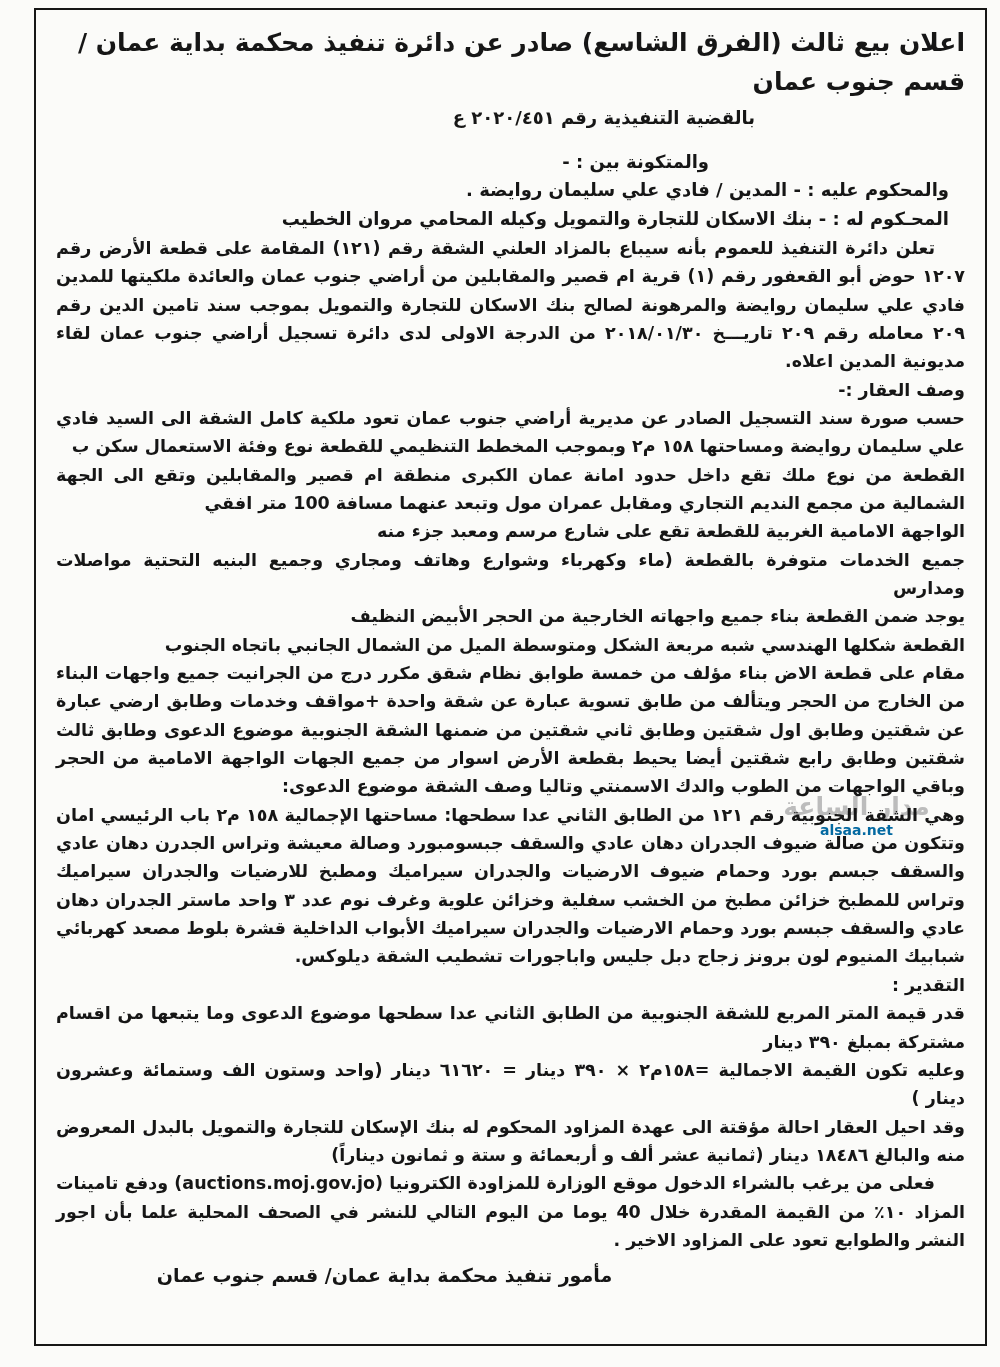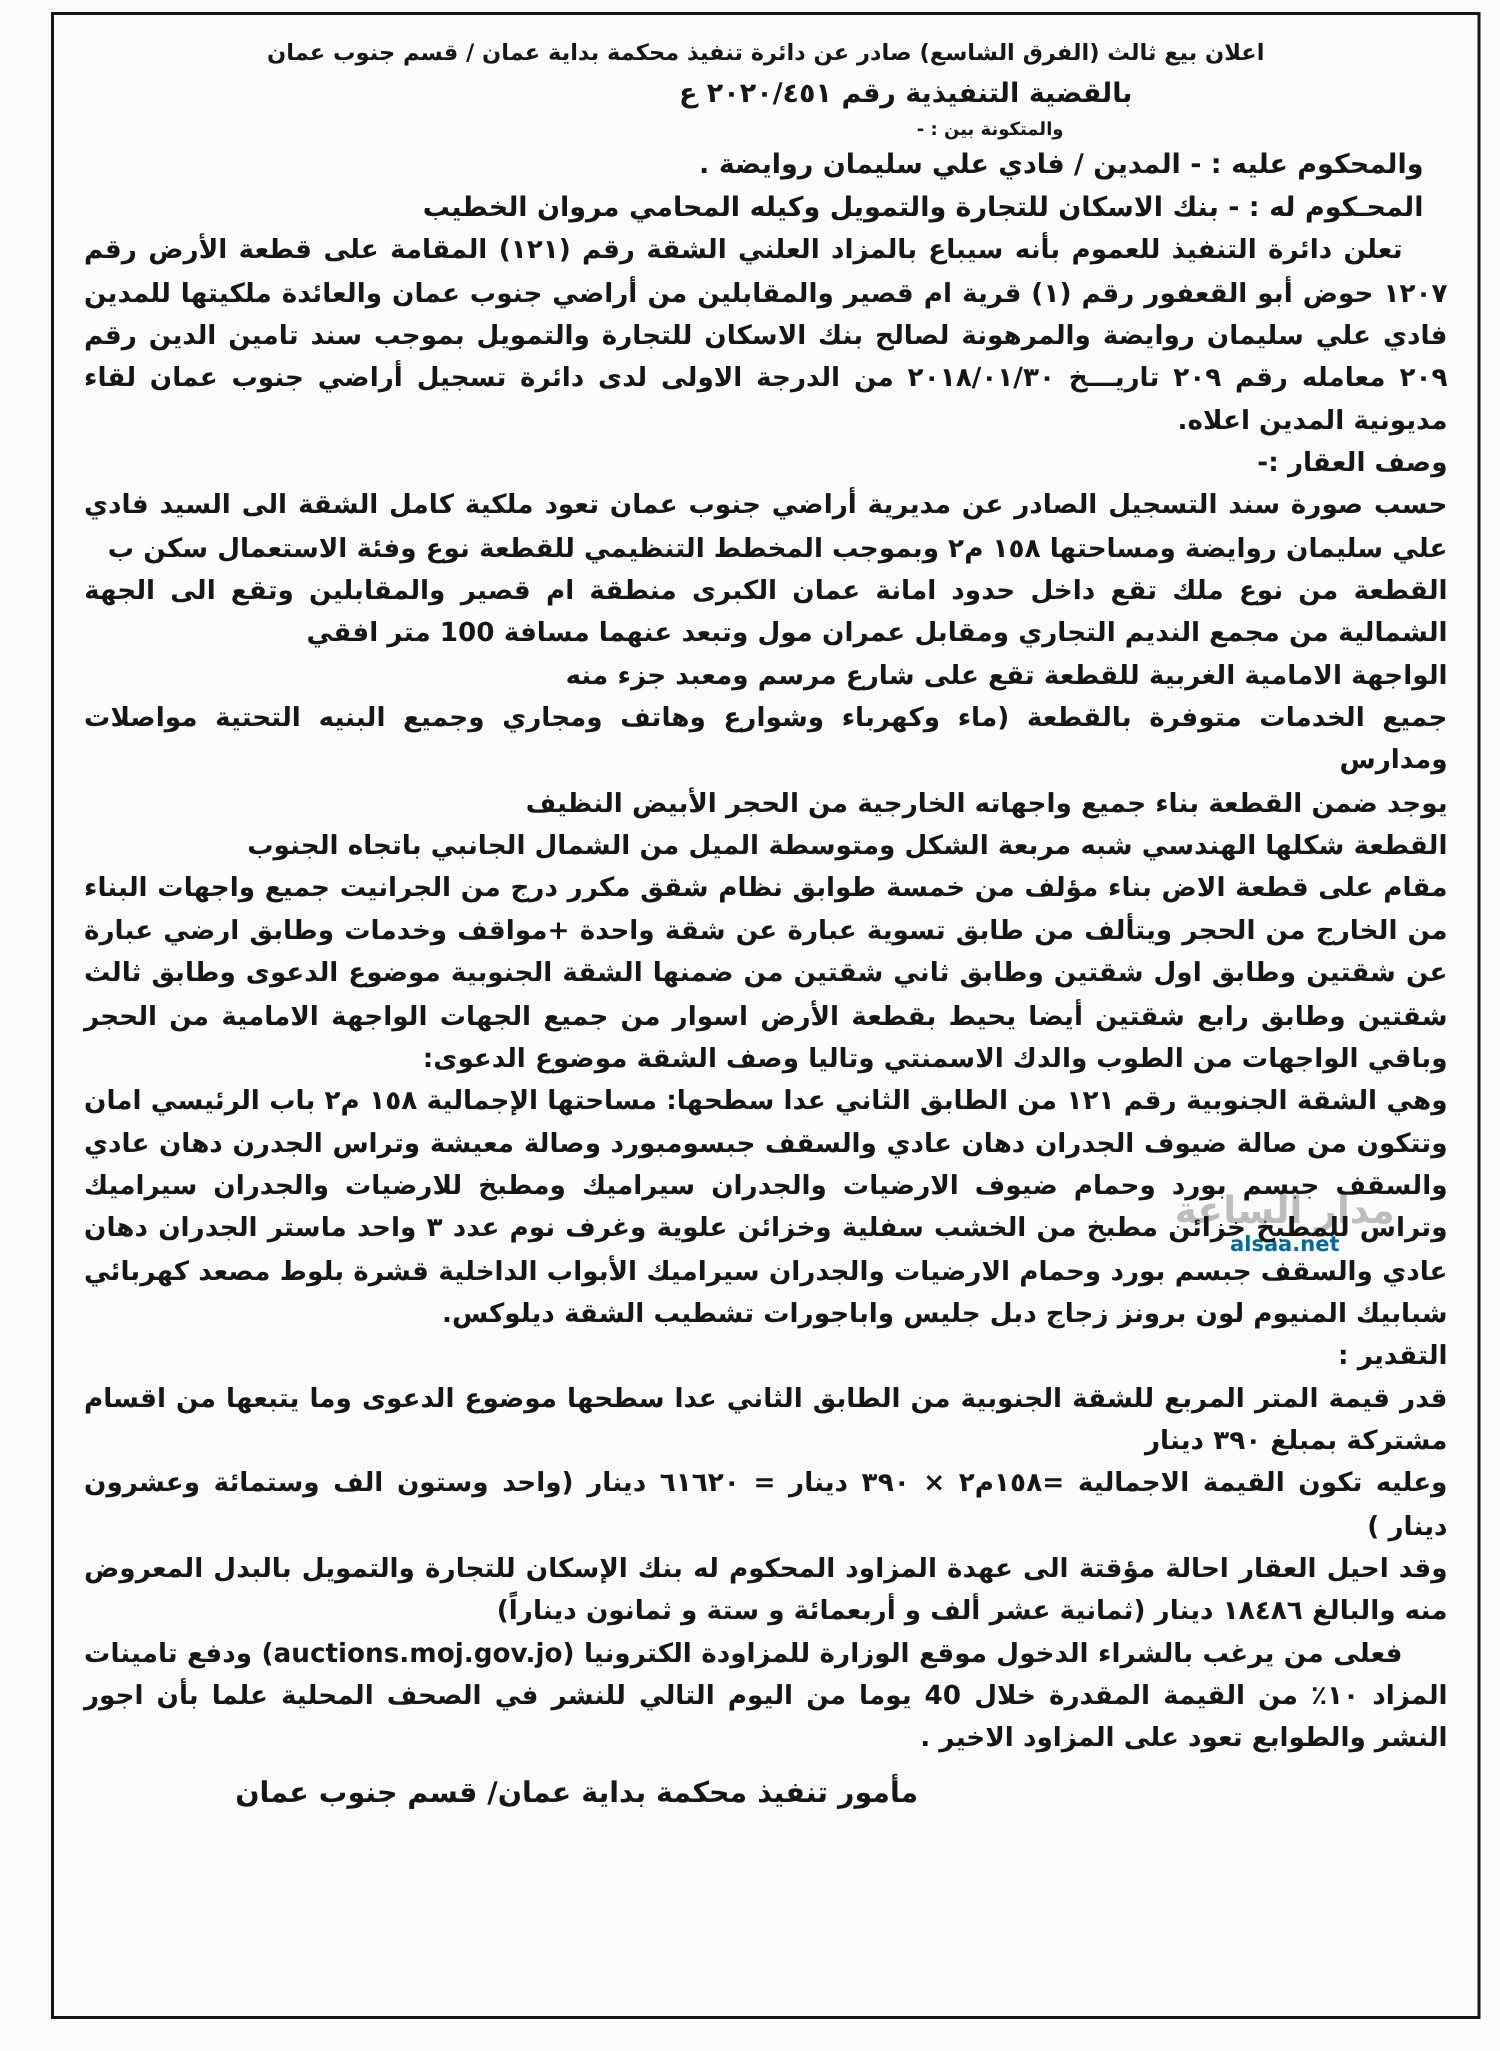--- a/index.html
+++ b/index.html
@@ -22,35 +22,36 @@
     left: 34px;
     right: 13px;
     bottom: 21px;
     border: 2px solid #161616;
     box-sizing: border-box;
     padding: 14px 20px 10px 20px;
     direction: rtl;
     overflow: hidden;
   }
   .title {
-    font-size: 15px;
+    font-size: 25px;
     line-height: 1.55;
-    text-align: center;
+    text-align: right;
     margin: 0 0 2px 0;
   }
   .case-line {
     font-size: 18px;
     line-height: 1.55;
     padding-right: 210px;
   }
   .parties-intro {
-    font-size: 12px;
+    font-size: 18px;
     line-height: 1.55;
     text-align: right;
     padding-right: 256px;
+    margin-top: 17px;
   }
   .party {
     font-size: 18px;
     line-height: 1.6;
     text-align: right;
     padding-right: 16px;
   }
   .body-text {
     position: relative;
   }

